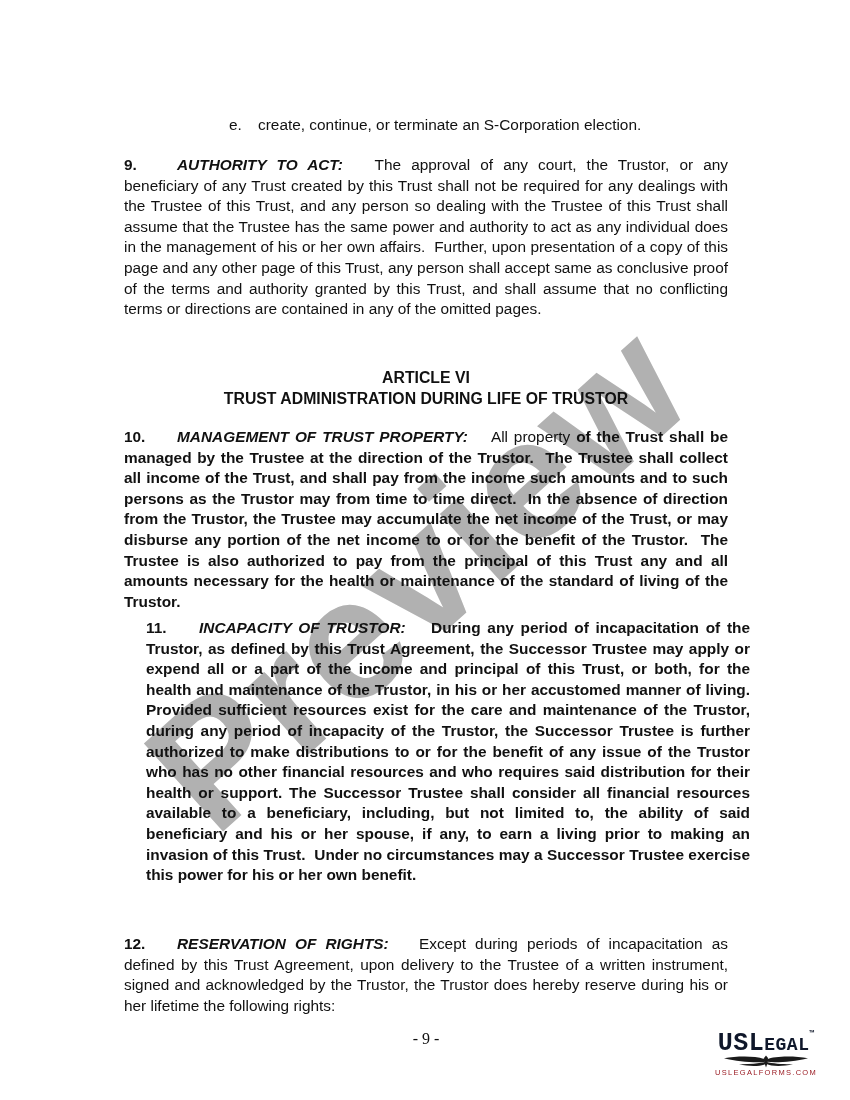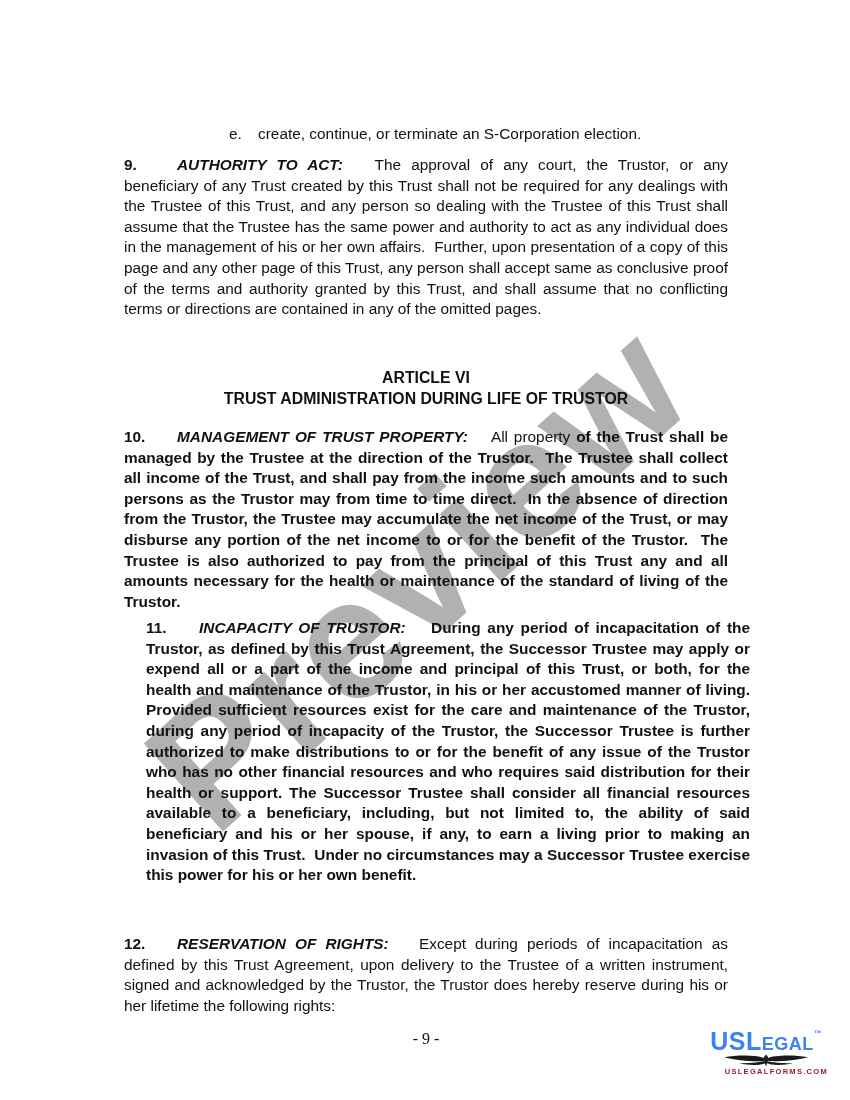--- a/index.html
+++ b/index.html
@@ -22,21 +22,21 @@
     color:#b1b1b1;
     white-space:nowrap;
     z-index:0;
     user-select:none;
   }
 
   
   .item, .para, .article, .pagenum { position:absolute; left:124px; width:604px; margin:0; z-index:1; }
 
   .item {
-    top:124px;
+    top:115px;
     font-size:15.4px;
     line-height:20.6px;
   }
   .imarker { display:inline-block; width:29px; margin-left:105px; }
 
   .para {
     font-size:15.4px;
     line-height:20.6px;
     text-align:justify;
   }
@@ -67,39 +67,38 @@
 
   
   .logo {
     position:absolute;
     left:704px; top:1021px;
     width:124px;
     text-align:center;
     z-index:1;
   }
   .logo-text {
-    font-family:Liberation Sans, sans-serif;
+    font-family:Liberation Mono, monospace;
     font-weight:700;
-    color:#3b82f6;
+    color:#0f172a;
     font-size:25px;
     line-height:26px;
     letter-spacing:0.5px;
     white-space:nowrap;
   }
   .logo-text .small { font-size:18px; letter-spacing:0.5px; }
   .logo-text .tm { font-size:8px; vertical-align:14px; letter-spacing:0; }
   .wings { display:block; margin:-3px auto 0 auto; }
   .logo-site {
     font-size:7.5px;
-    font-weight:700;
+    font-weight:400;
     color:#9b1c24;
     letter-spacing:1.3px;
     margin-top:0px;
     white-space:nowrap;
-    text-align:right;
   }
 </style>
 </head>
 <body>
 
 <div class="watermark">Preview</div>
 
 <p class="item"><span class="imarker">e.</span><span>create, continue, or terminate an S-Corporation election.</span></p>
 
 <p class="para p9"><span class="pnum">9.</span><span class="phead">AUTHORITY TO ACT:</span><span class="pbold">&nbsp; The approval of any court, the Trustor, or any beneficiary of any Trust created by this Trust shall not be required for any dealings with the Trustee of this Trust, and any person so dealing with the Trustee of this Trust shall assume that the Trustee has the same power and authority to act as any individual does in the management of his or her own affairs. &nbsp;Further, upon presentation of a copy of this page and any other page of this Trust, any person shall accept same as conclusive proof of the terms and authority granted by this Trust, and shall assume that no conflicting terms or directions are contained in any of the omitted pages.</span><span class="pbody"></span></p>

